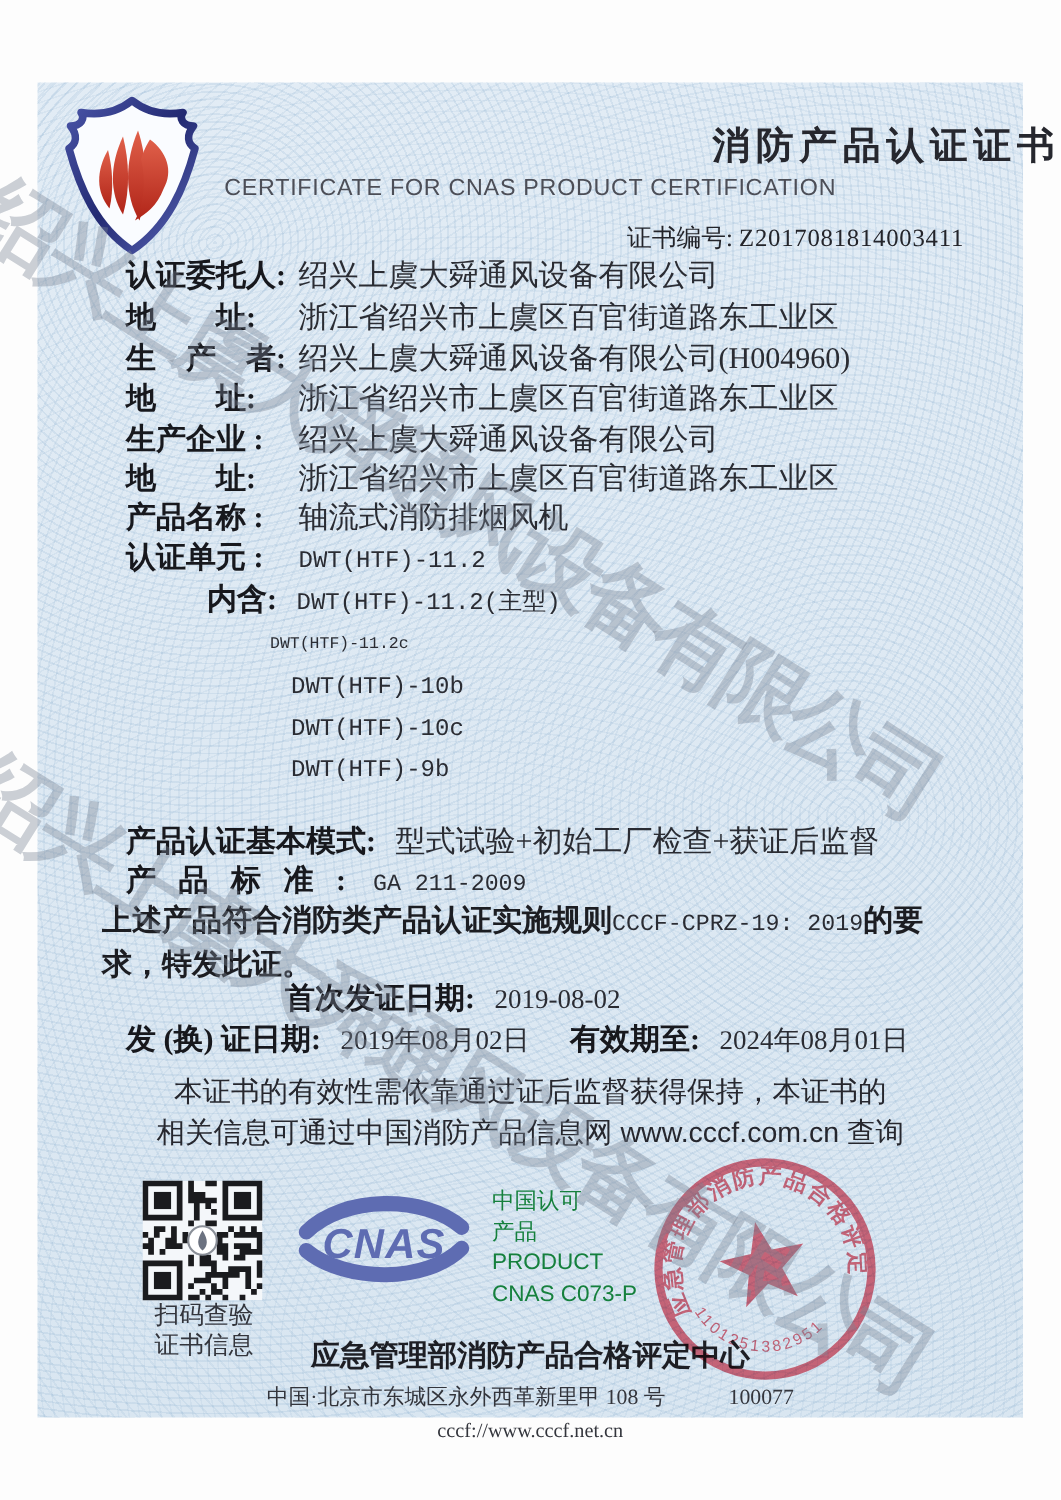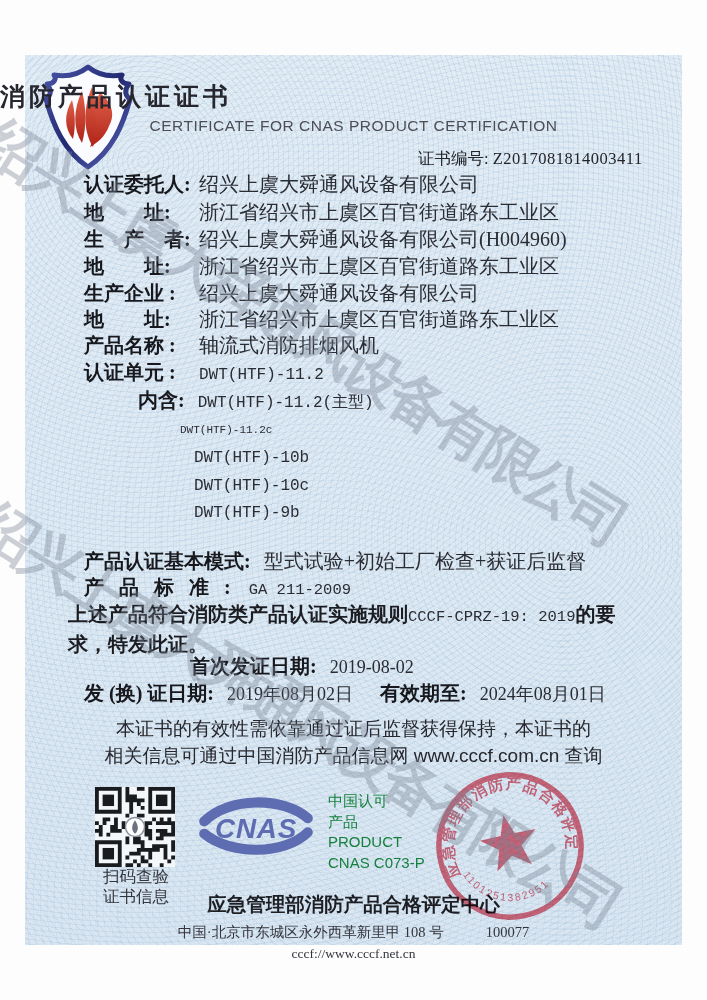--- a/index.html
+++ b/index.html
@@ -13,21 +13,21 @@
           linear-gradient(#e2ecf5,#d9e6f1);}
   .abs{position:absolute;white-space:nowrap;}
   
   .wm{position:absolute;z-index:6;pointer-events:none;font-family:"Liberation Sans","DejaVu Sans",sans-serif;
       font-weight:bold;font-size:58px;letter-spacing:-5px;color:rgba(122,132,148,.38);
       transform-origin:0 0;transform:rotate(32deg);white-space:nowrap;}
   .wm1{left:10px;top:103px;}
   .wm2{left:4px;top:486px;}
   
   .logo{position:absolute;left:38px;top:62px;width:100px;height:110px;}
-  .title{position:absolute;left:0;top:80px;width:707px;text-align:left;font-size:25px;font-weight:600;
+  .title{position:absolute;left:0;top:80px;width:707px;text-align:right;font-size:25px;font-weight:600;
          letter-spacing:4px;color:#26272e;}
   .subtitle{position:absolute;left:0;top:117px;width:707px;text-align:center;font-size:15.5px;
             letter-spacing:.5px;color:#4c4e57;font-family:"Liberation Sans","DejaVu Sans",sans-serif;}
   .certno{left:418px;top:148px;font-size:16.5px;color:#23242a;text-align:right;}
   .certno .num{font-size:16.5px;letter-spacing:.5px;}
   
   .row{position:absolute;left:84px;white-space:nowrap;font-size:20px;line-height:22px;}
   .flabel{display:inline-block;min-width:110px;font-weight:bold;color:#17181d;}
   .fvalue{color:#2a2c33;}
   .mono{font-family:"Liberation Mono","DejaVu Sans Mono",monospace;font-size:15.5px;color:#2a2c33;}

